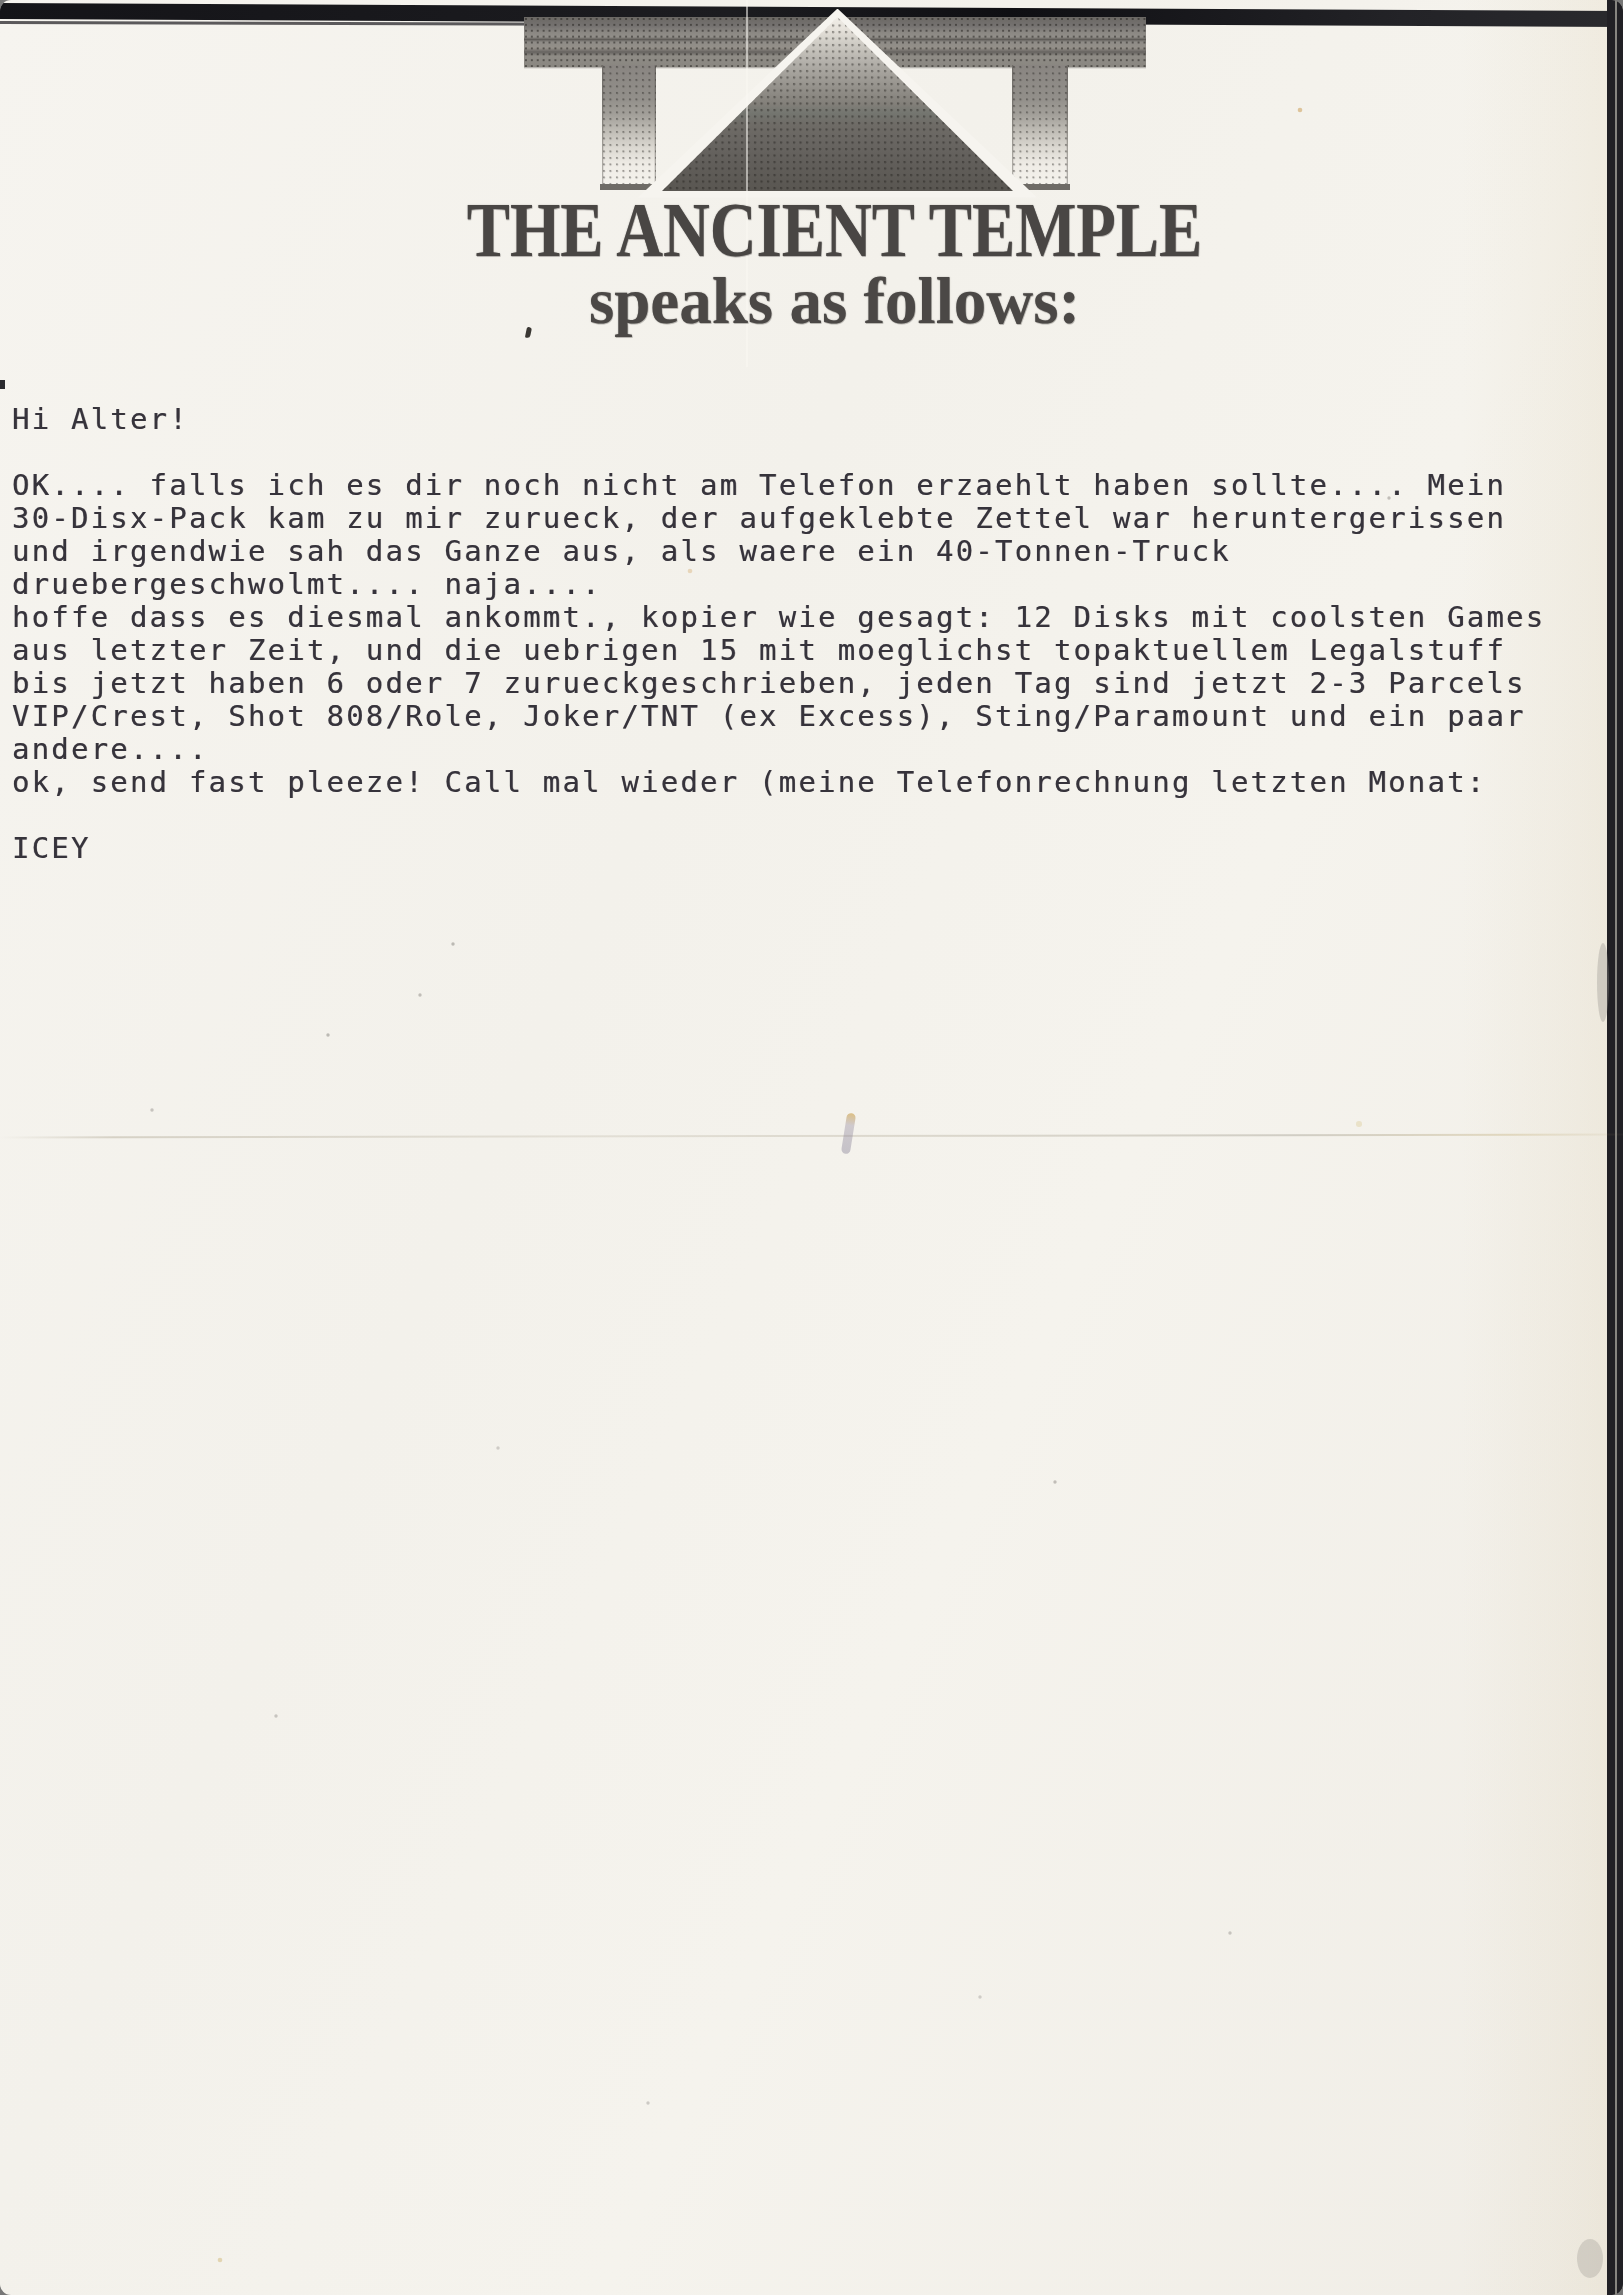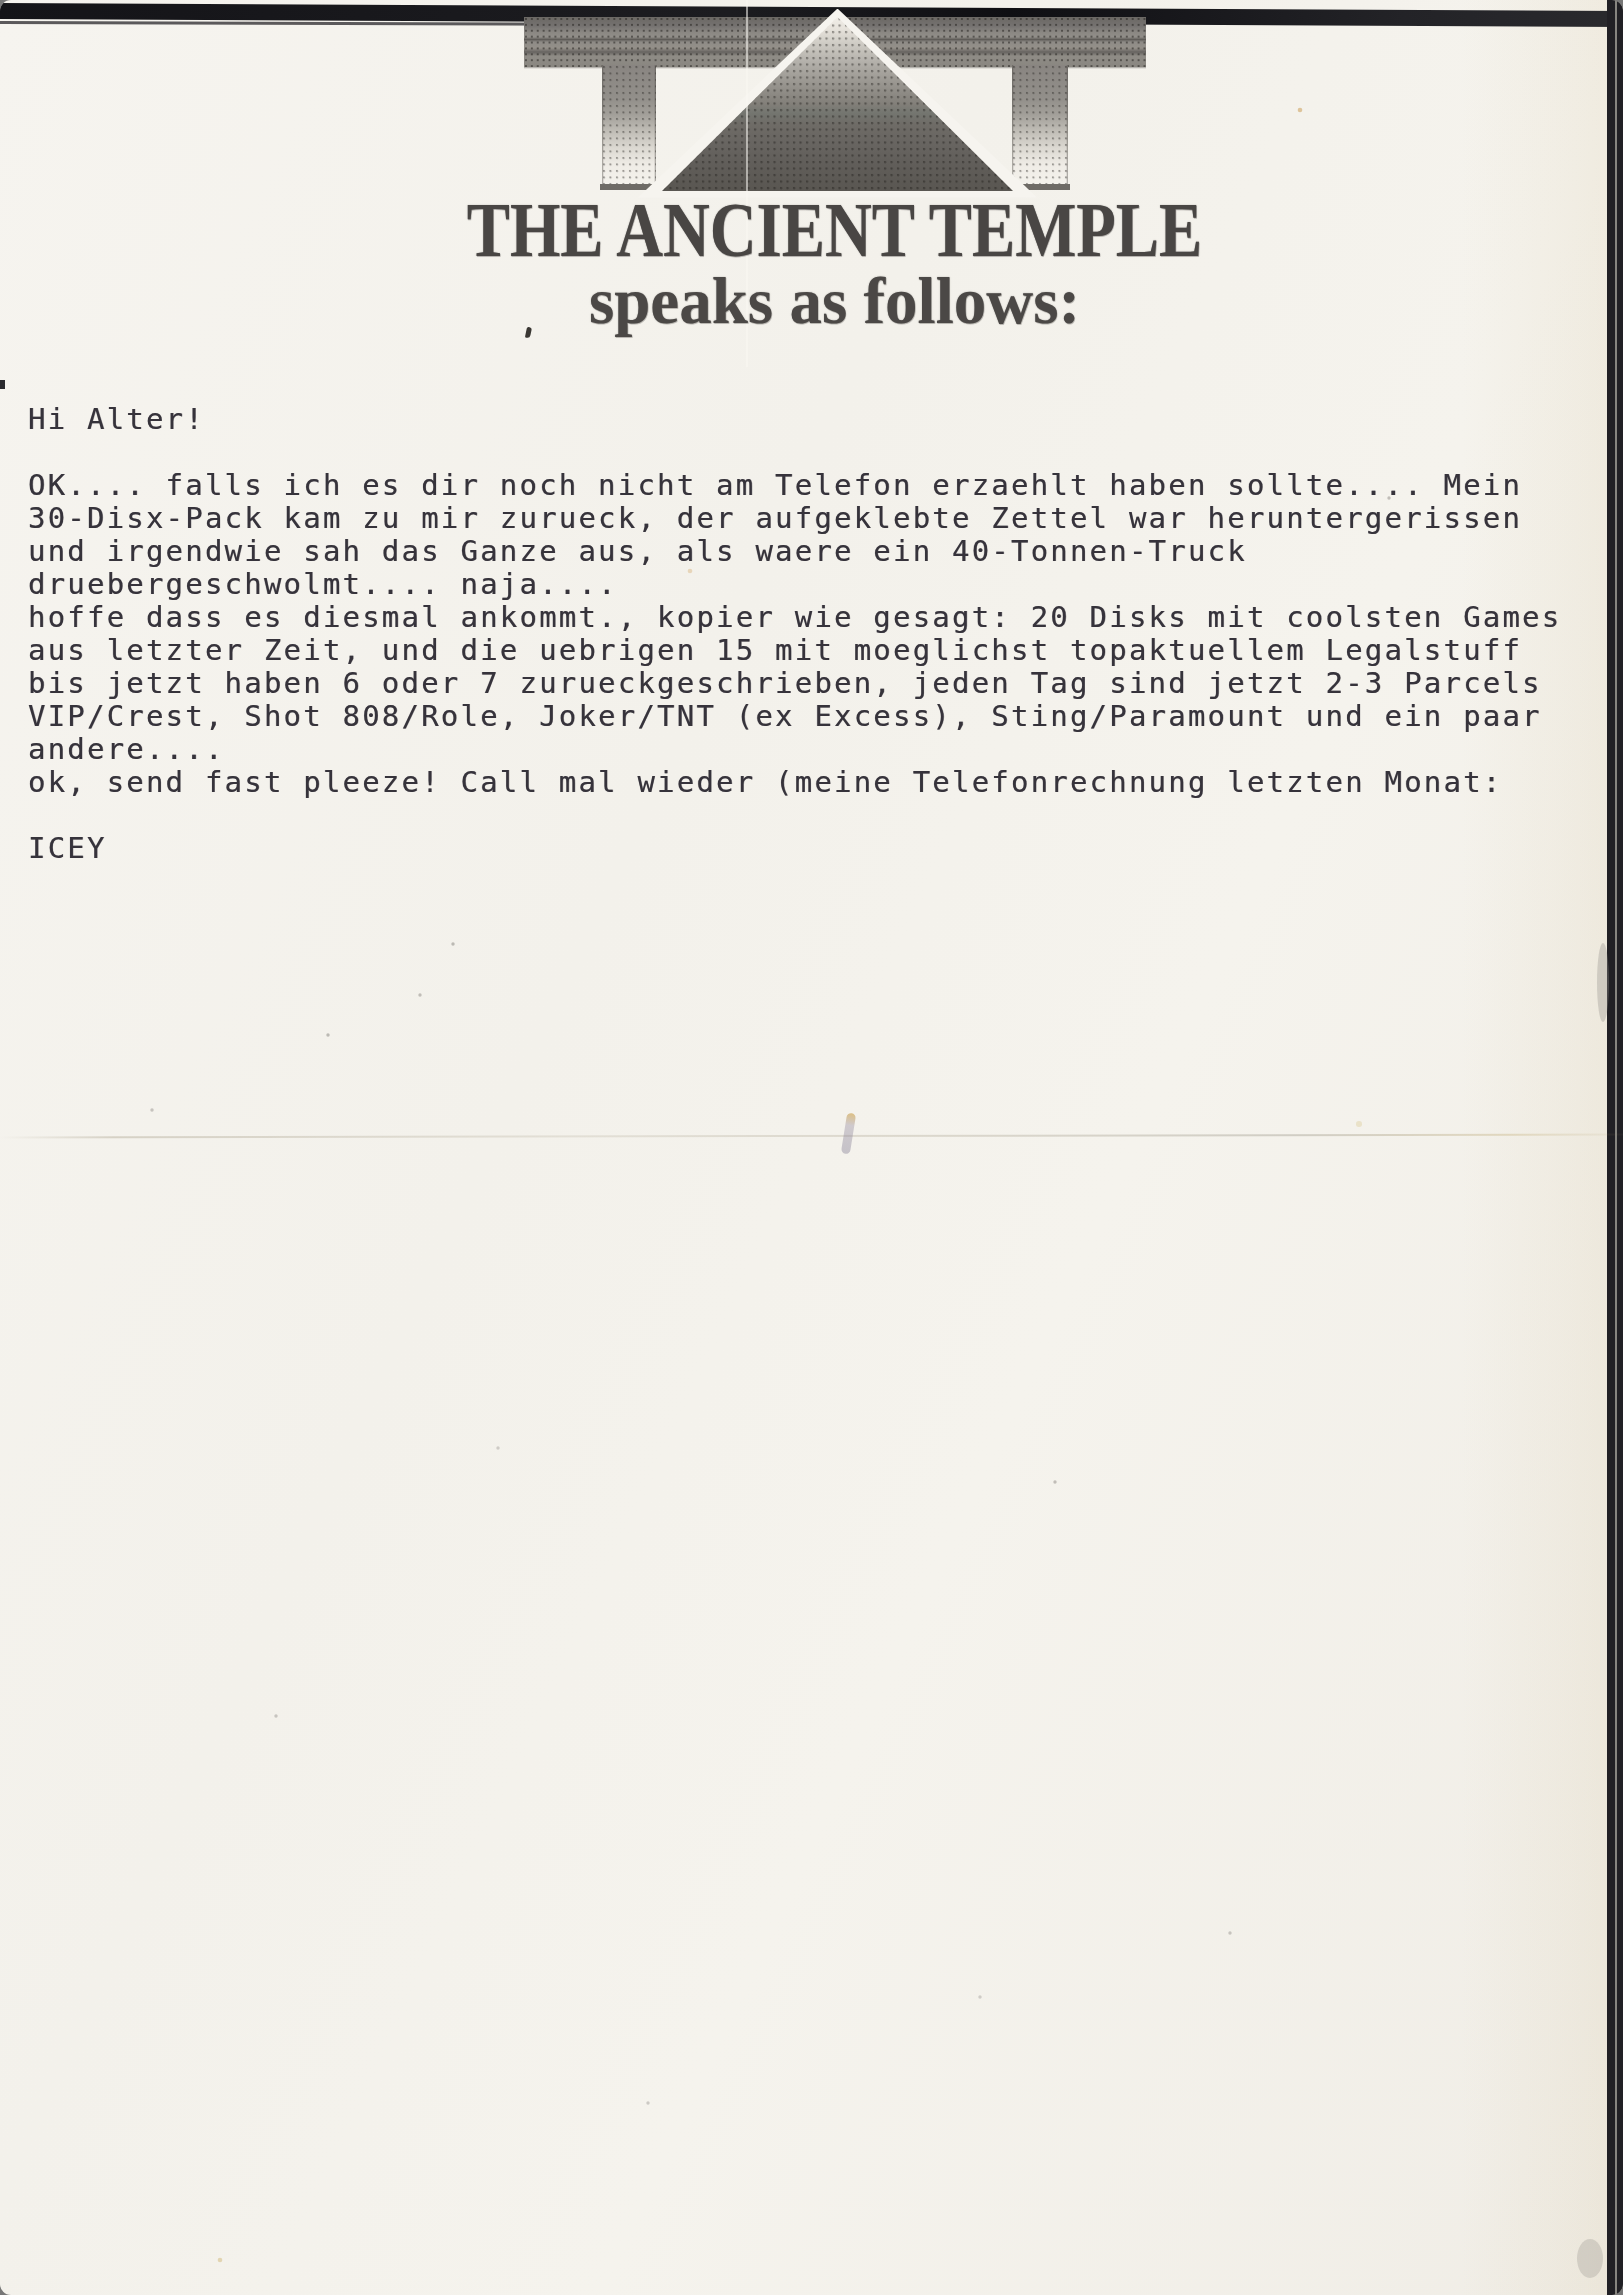--- a/index.html
+++ b/index.html
@@ -66,21 +66,21 @@
     text-shadow:0 0 1.3px rgba(73,70,68,.6),0.7px 0.7px 0 rgba(73,70,68,.3);
   }
   .subtitle{
     position:absolute;left:23px;top:269px;width:1623px;text-align:center;
     font-family:"Liberation Serif",serif;font-weight:bold;font-size:65px;line-height:1;
     color:#4b4846;
     text-shadow:0 0 1.3px rgba(75,72,70,.55),0.7px 0.7px 0 rgba(75,72,70,.28);
   }
   
   .letter{
-    position:absolute;left:28px;top:403px;width:1584px;
+    position:absolute;left:12px;top:403px;width:1584px;
     font-size:29px;line-height:33px;letter-spacing:2.2px;
     color:#36333b;
     text-shadow:0.4px 0.4px 0 rgba(54,51,59,.42), -0.3px 0 0 rgba(54,51,59,.25);
   }
   .letter-line{height:33px;white-space:pre;}
   
   .fold{
     position:absolute;left:0;top:1135px;width:1623px;height:2px;
     background:linear-gradient(90deg,rgba(150,140,115,0) 0%,rgba(150,140,115,.32) 7%,rgba(150,140,115,.18) 35%,rgba(150,140,115,.26) 55%,rgba(140,135,120,.34) 80%,rgba(185,160,95,.3) 93%,rgba(150,140,115,.05) 100%);
     transform:rotate(-0.1deg);
@@ -136,21 +136,21 @@
   <div class="title">THE ANCIENT TEMPLE</div>
   <div class="subtitle">speaks as follows:</div>
 
   <div class="letter">
     <div class="letter-line">Hi Alter!</div>
     <div class="letter-line"></div>
     <div class="letter-line">OK.... falls ich es dir noch nicht am Telefon erzaehlt haben sollte.... Mein</div>
     <div class="letter-line">30-Disx-Pack kam zu mir zurueck, der aufgeklebte Zettel war heruntergerissen</div>
     <div class="letter-line">und irgendwie sah das Ganze aus, als waere ein 40-Tonnen-Truck</div>
     <div class="letter-line">druebergeschwolmt.... naja....</div>
-    <div class="letter-line">hoffe dass es diesmal ankommt., kopier wie gesagt: 20 Disks mit coolsten Games</div>
+    <div class="letter-line">hoffe dass es diesmal ankommt., kopier wie gesagt: 12 Disks mit coolsten Games</div>
     <div class="letter-line">aus letzter Zeit, und die uebrigen 15 mit moeglichst topaktuellem Legalstuff</div>
     <div class="letter-line">bis jetzt haben 6 oder 7 zurueckgeschrieben, jeden Tag sind jetzt 2-3 Parcels</div>
     <div class="letter-line">VIP/Crest, Shot 808/Role, Joker/TNT (ex Excess), Sting/Paramount und ein paar</div>
     <div class="letter-line">andere....</div>
     <div class="letter-line">ok, send fast pleeze! Call mal wieder (meine Telefonrechnung letzten Monat:</div>
     <div class="letter-line"></div>
     <div class="letter-line">ICEY</div>
   </div>
 
   <div class="fold"></div>

